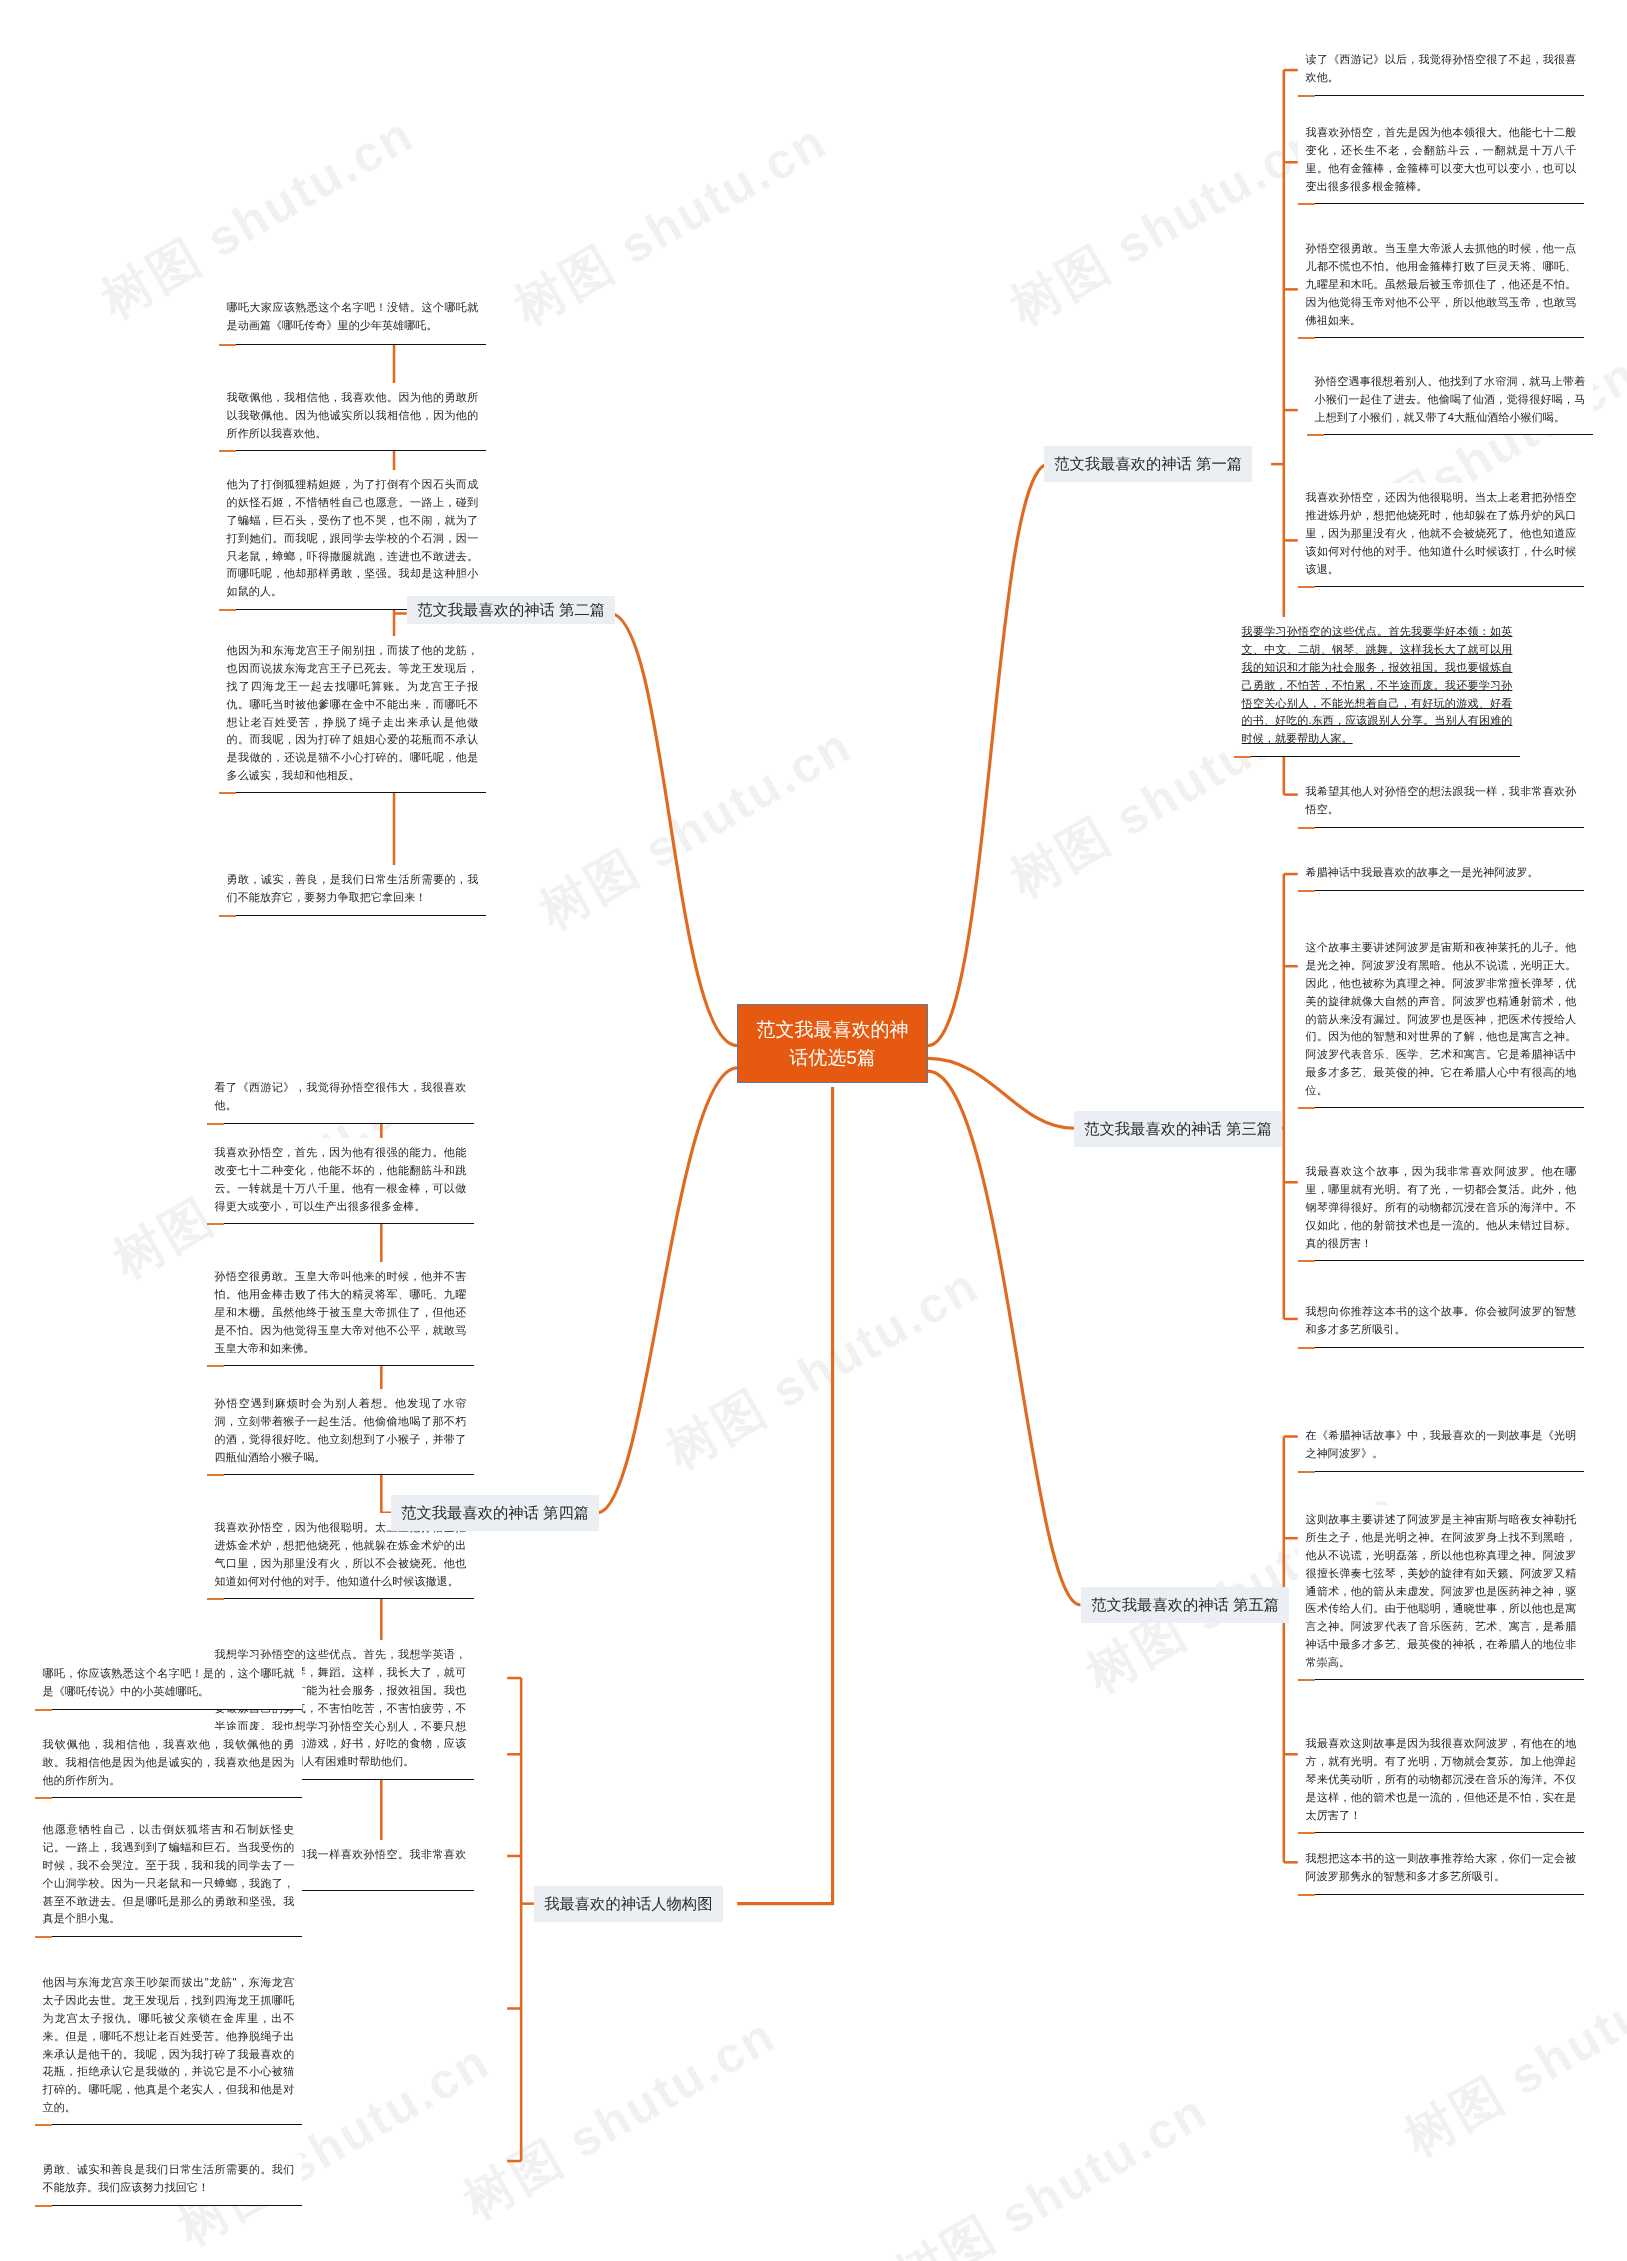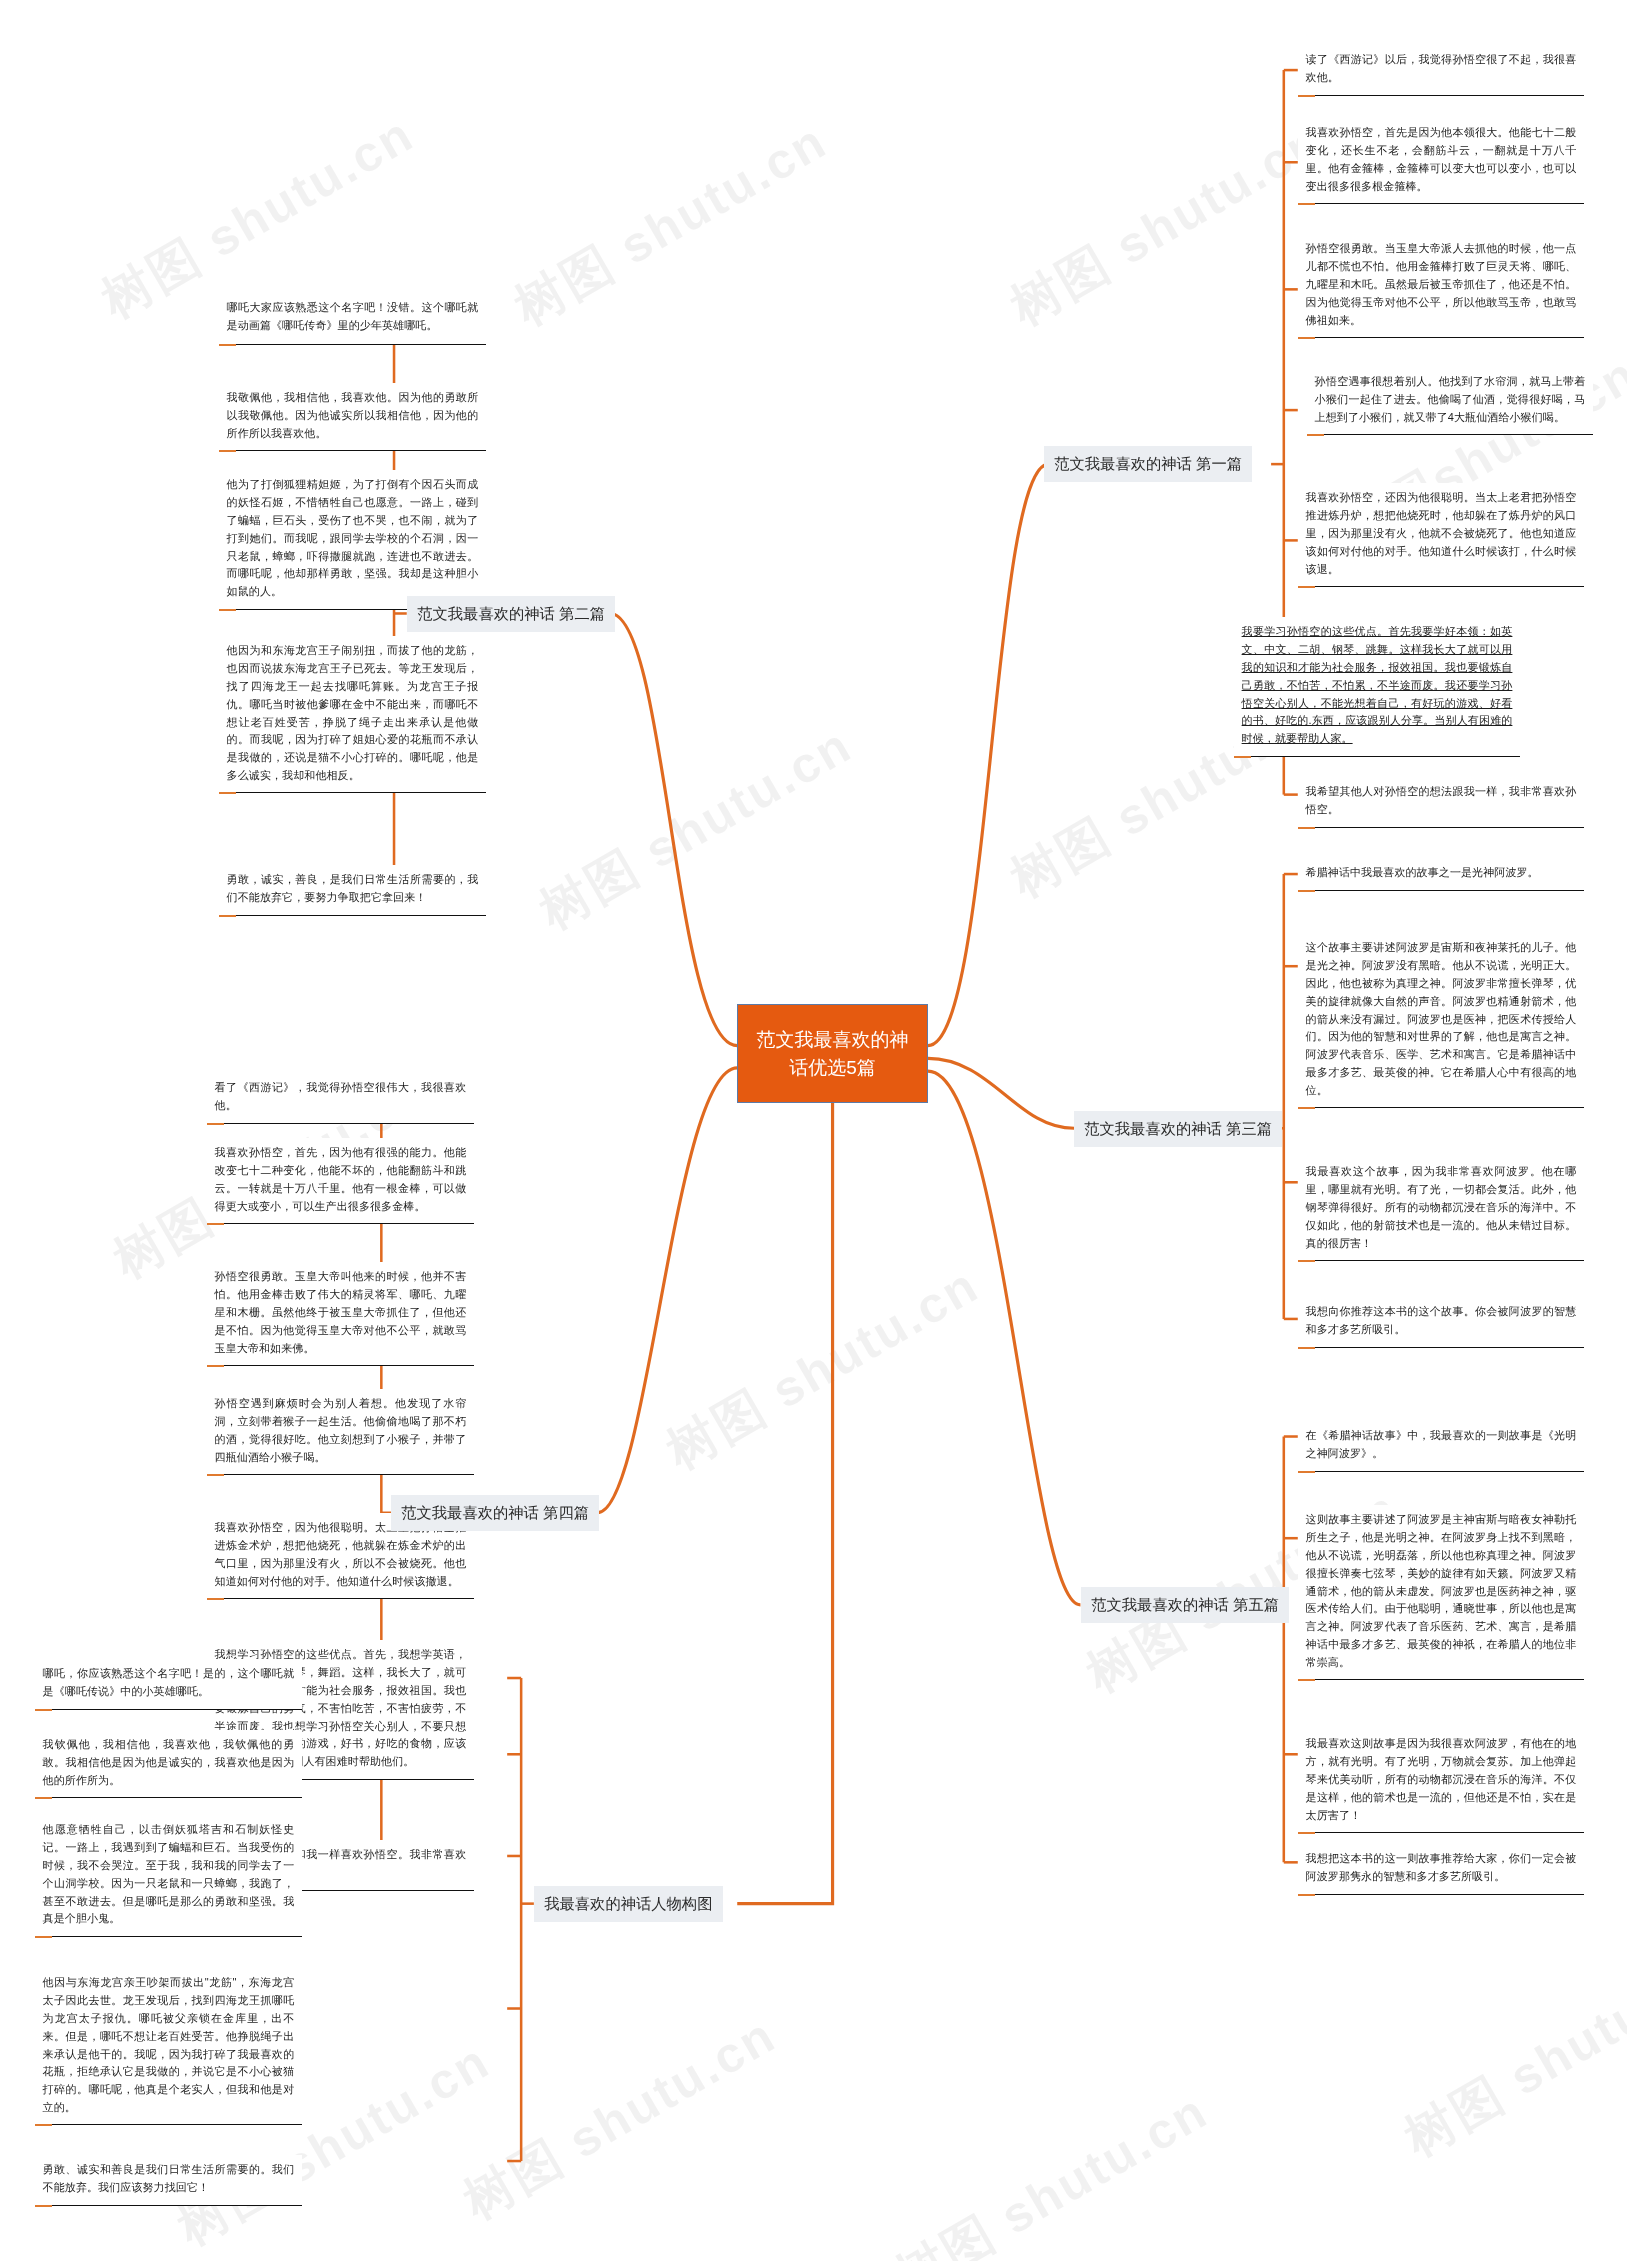--- a/index.html
+++ b/index.html
@@ -170,34 +170,34 @@
     <path d="M840,2995 L820,2995"></path>
     <path d="M820,2640 L820,3400"></path>
     <path d="M820,2640 L798,2640"></path>
     <path d="M820,2760 L798,2760"></path>
     <path d="M820,2920 L798,2920"></path>
     <path d="M820,3160 L798,3160"></path>
     <path d="M820,3400 L798,3400"></path>
   </g>
 </svg>
 
-<div class="central" style="left:737px; top:1004px; width:191px; height:99px;">
+<div class="central" style="left:737px; top:1004px; width:191px; height:79px;">
   <span>范文我最喜欢的神话优选5篇</span>
 </div>
 
 <div class="branch" style="left:1044px; top:446px;  height:36px;">
   <span>范文我最喜欢的神话 第一篇</span>
 </div>
 <div class="branch" style="left:1074px; top:1111px; height:36px;">
   <span>范文我最喜欢的神话 第三篇</span>
 </div>
 <div class="branch" style="left:1081px; top:1587px; height:36px;">
   <span>范文我最喜欢的神话 第五篇</span>
 </div>
-<div class="branch" style="left:407px; top:596px; height:36px; justify-content:flex-end;">
+<div class="branch" style="left:407px; top:596px; height:28px; justify-content:flex-end;">
   <span>范文我最喜欢的神话 第二篇</span>
 </div>
 <div class="branch" style="left:391px; top:1495px; height:36px; justify-content:flex-end;text-align:center;">
   <span>范文我最喜欢的神话 第四篇</span>
 </div>
 <div class="branch" style="left:534px; top:1886px; height:36px; justify-content:flex-end;">
   <span>我最喜欢的神话人物构图</span>
 </div>
 
 <div class="leaf" style="left:1298px; top:45px;   width:286px;">

